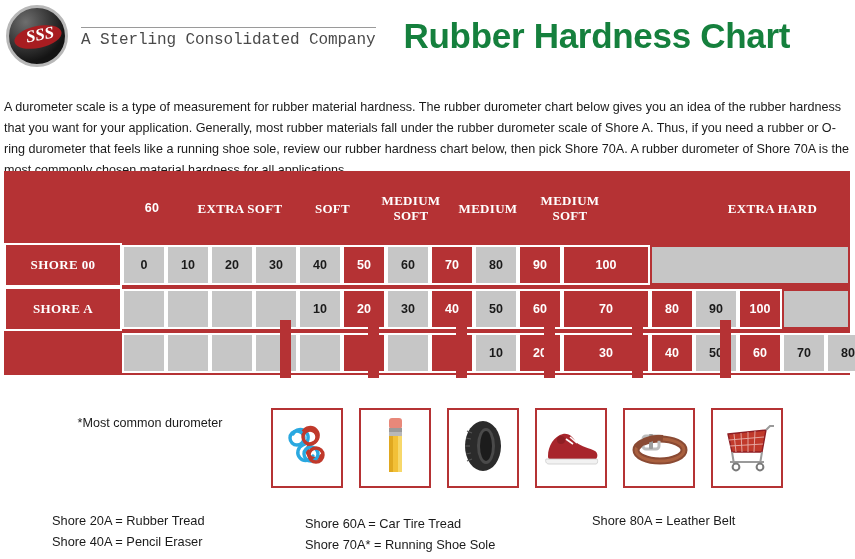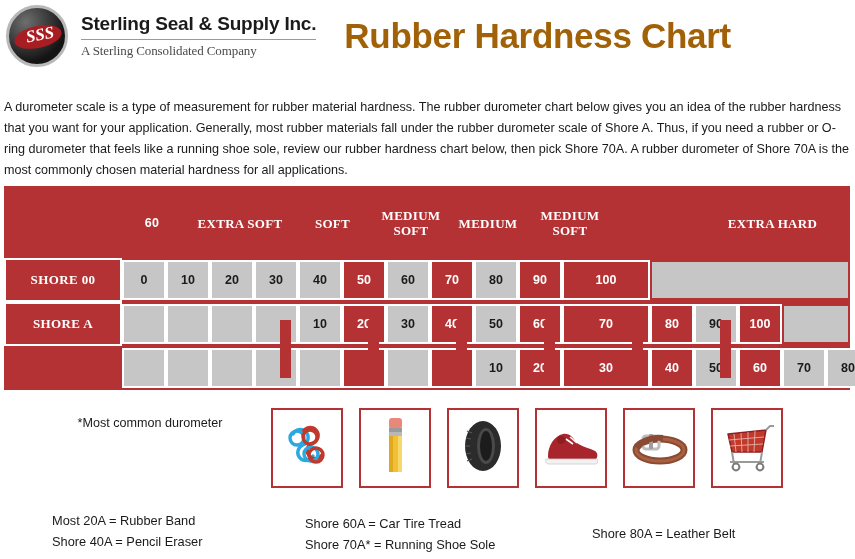--- a/index.html
+++ b/index.html
@@ -64,50 +64,50 @@
     color: #1b1b1b;
     letter-spacing: -0.2px;
     white-space: nowrap;
   }
   #company-rule {
     height: 1px;
     background: #9a9a9a;
     margin: 4px 0 3px 0;
   }
   #company-tagline {
-    font-family: Liberation Serif, serif;
-    font-size: 13px;
+    font-family: Liberation Mono, monospace;
+    font-size: 16px;
     color: #4a4a4a;
     letter-spacing: -0.1px;
     white-space: nowrap;
   }
   #page-title {
     margin-left: 28px;
     font-family: "Liberation Sans", sans-serif;
     font-weight: bold;
     font-size: 35px;
-    color: #a16207;
+    color: #15803d;
     letter-spacing: -0.3px;
     white-space: nowrap;
   }
 
   
   #intro {
     position: absolute;
     left: 4px; top: 84px;
     width: 847px;
     font-size: 12.6px;
     line-height: 21px;
     color: #1a1a1a;
   }
 
   
   #chart {
     position: absolute;
-    left: 4px; top: 186px;
+    left: 4px; top: 171px;
     width: 846px;
   }
   #band-header {
     position: relative;
     height: 72px;
     background: #b53234;
     border: 1px solid #b53234;
   }
   .band {
     position: absolute;
@@ -216,33 +216,32 @@
   
   .legend-col {
     position: absolute;
     font-size: 12.8px;
     line-height: 21px;
     color: #1a1a1a;
     white-space: nowrap;
   }
   #legend-1 { left: 52px;  top: 510px; }
   #legend-2 { left: 305px; top: 513px; }
-  #legend-3 { left: 592px; top: 510px; margin-top: 13px; }
+  #legend-3 { left: 592px; top: 510px; }
 </style>
 </head>
 <body>
 
 <div id="header">
   <div id="logo-block">
     <div id="logo-mark">
       <div class="ellipse"></div>
       <div class="sss">SSS</div>
     </div>
     <div id="logo-text">
-      <div id="company-name">Sterling Seal &amp; Supply Inc.</div>
       <div id="company-rule"></div>
       <div id="company-tagline">A Sterling Consolidated Company</div>
     </div>
   </div>
   <div id="page-title">Rubber Hardness Chart</div>
 </div>
 
 <p id="intro">A durometer scale is a type of measurement for rubber material hardness. The rubber durometer chart below gives you an idea of the rubber hardness that you want for your application. Generally, most rubber materials fall under the rubber durometer scale of Shore A. Thus, if you need a rubber or O-ring durometer that feels like a running shoe sole, review our rubber hardness chart below, then pick Shore 70A. A rubber durometer of Shore 70A is the most commonly chosen material hardness for all applications.</p>
 
 <div id="chart">
@@ -397,21 +396,21 @@
           <path d="M50 12 L54 8 L58 8" fill="none" stroke="#9a9a9a" stroke-width="2"></path>
           <path d="M16 34 L18 46 M46 34 L44 46" stroke="#9a9a9a" stroke-width="2"></path>
           <path d="M14 44 L48 44" stroke="#9a9a9a" stroke-width="2"></path>
           <circle cx="20" cy="49" r="3.4" fill="none" stroke="#7a7a7a" stroke-width="2"></circle>
           <circle cx="44" cy="49" r="3.4" fill="none" stroke="#7a7a7a" stroke-width="2"></circle>
         </svg></span>
     </div>
   </div>
 
 <div class="legend-col" id="legend-1">
-    <div>Most 20A = Rubber Band</div>
+    <div>Shore 20A = Rubber Tread</div>
     <div>Shore 40A = Pencil Eraser</div>
   </div>
 <div class="legend-col" id="legend-2">
     <div>Shore 60A = Car Tire Tread</div>
     <div>Shore 70A* = Running Shoe Sole</div>
   </div>
 <div class="legend-col" id="legend-3">
     <div>Shore 80A = Leather Belt</div>
   </div>
 

